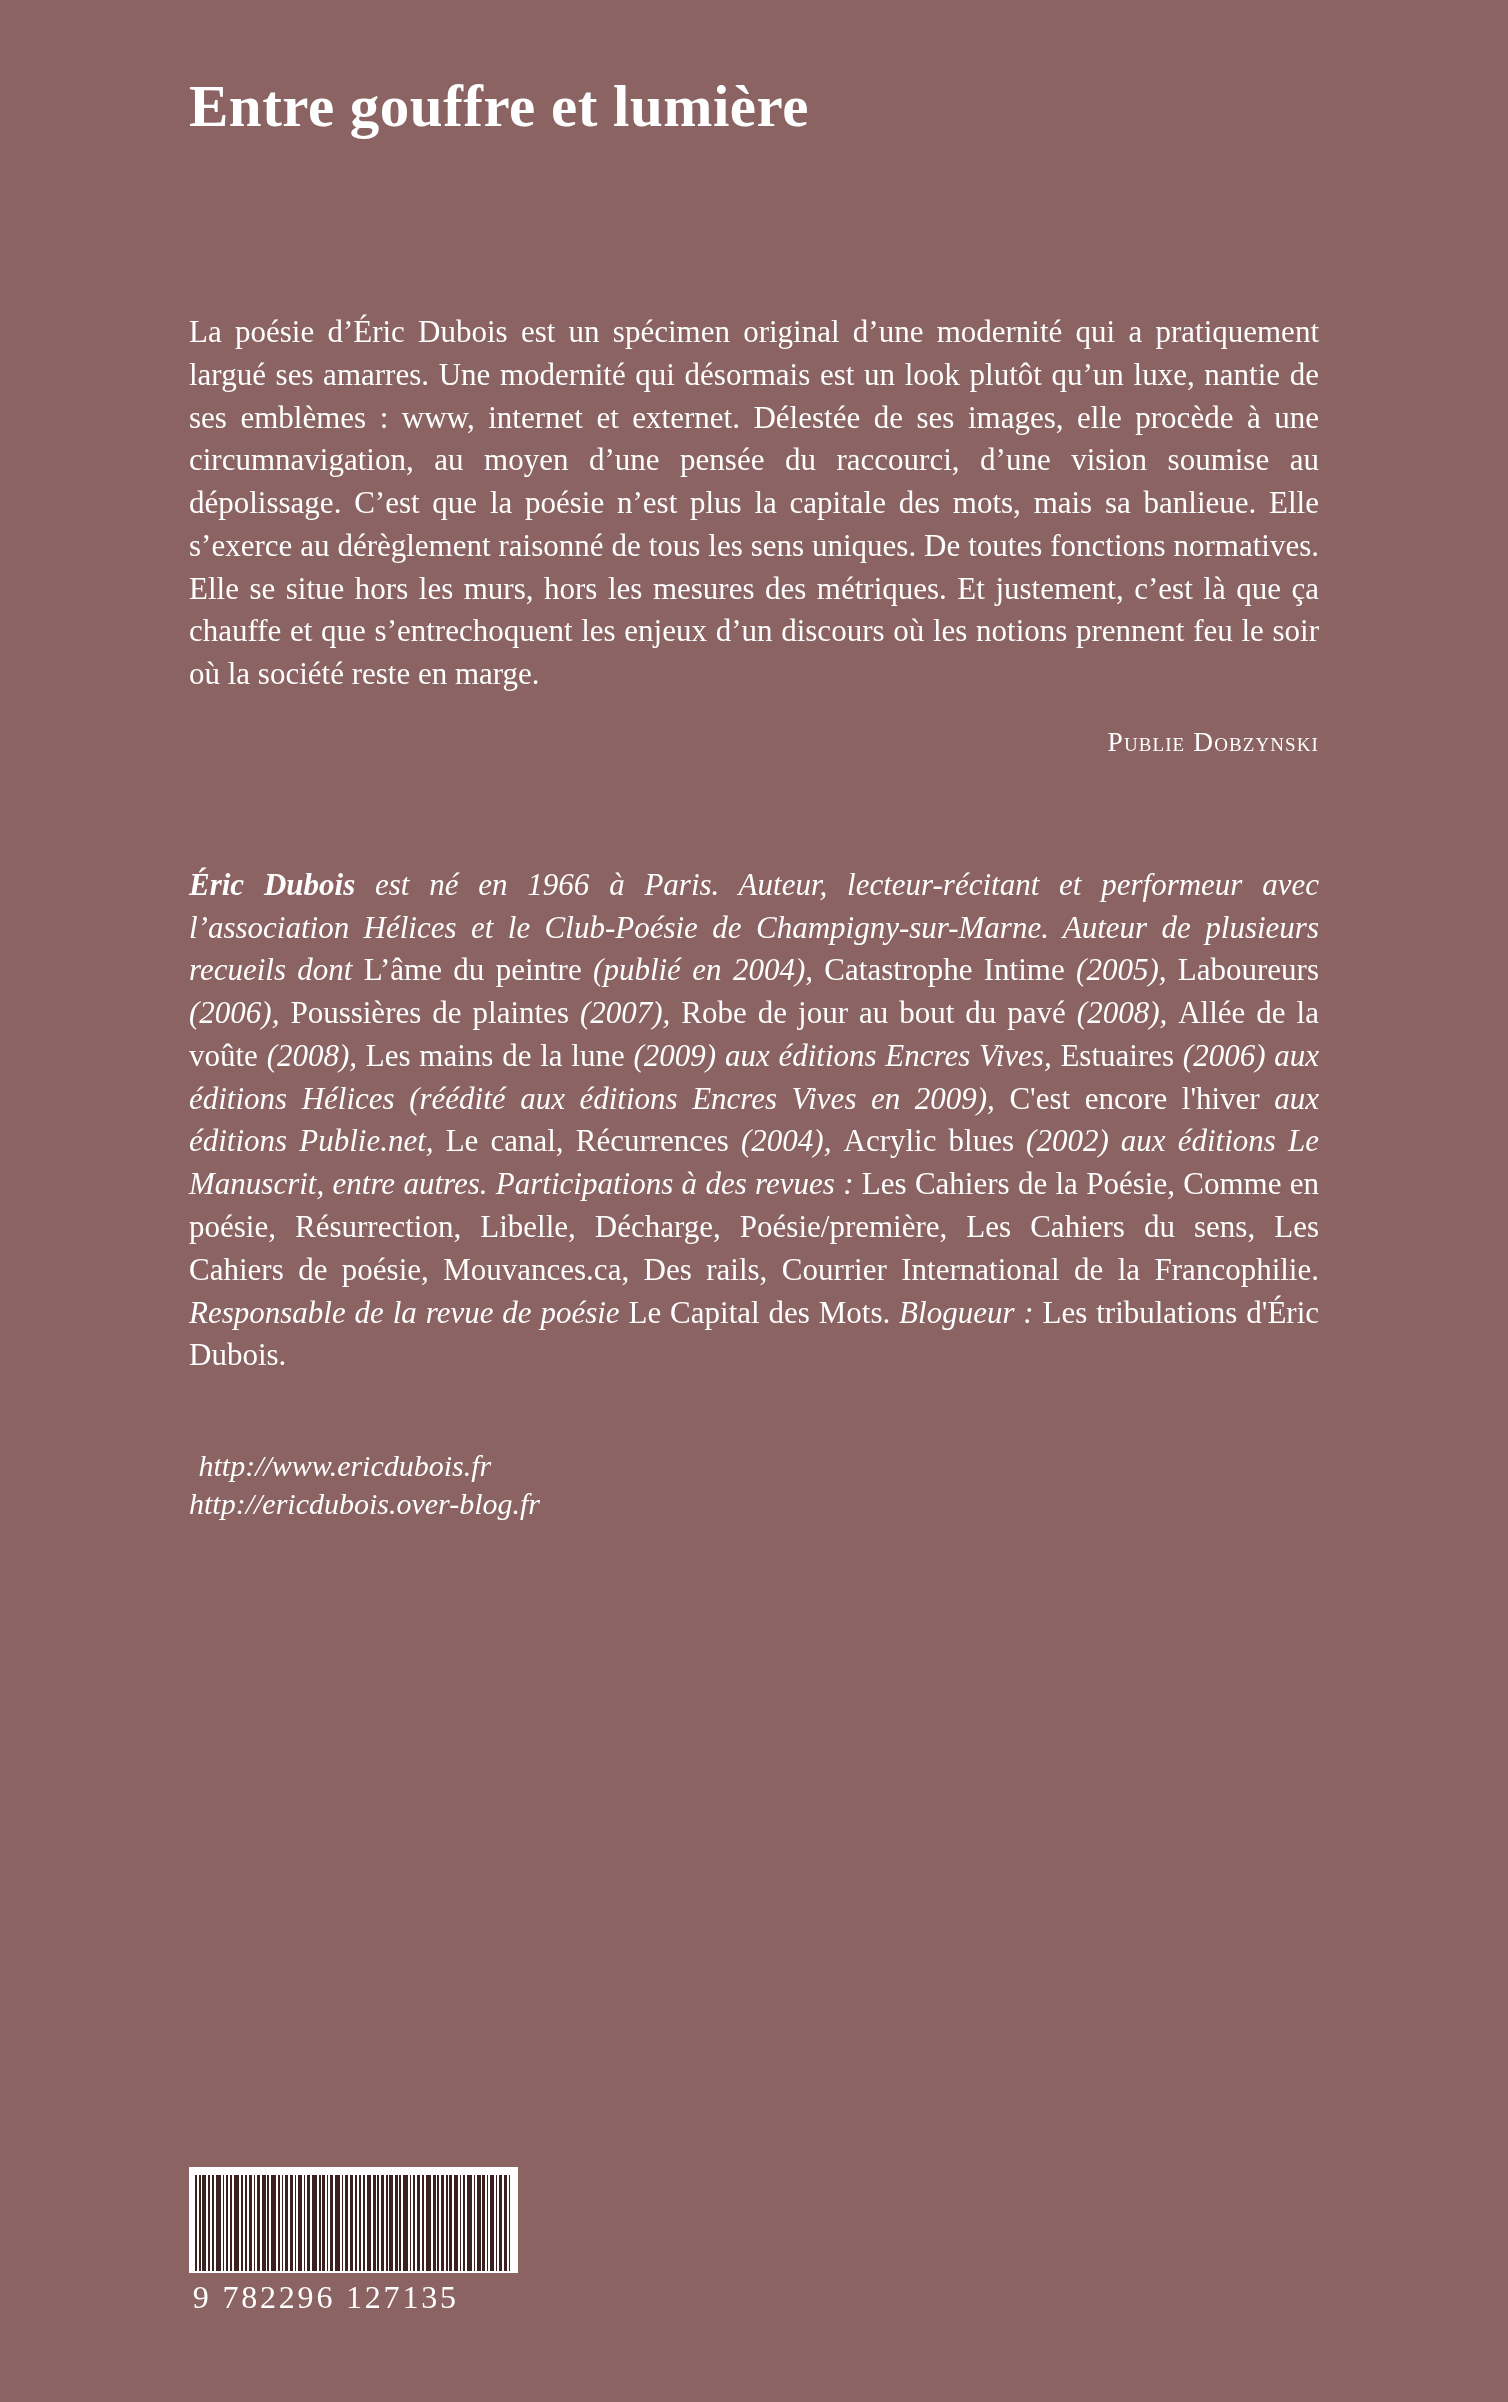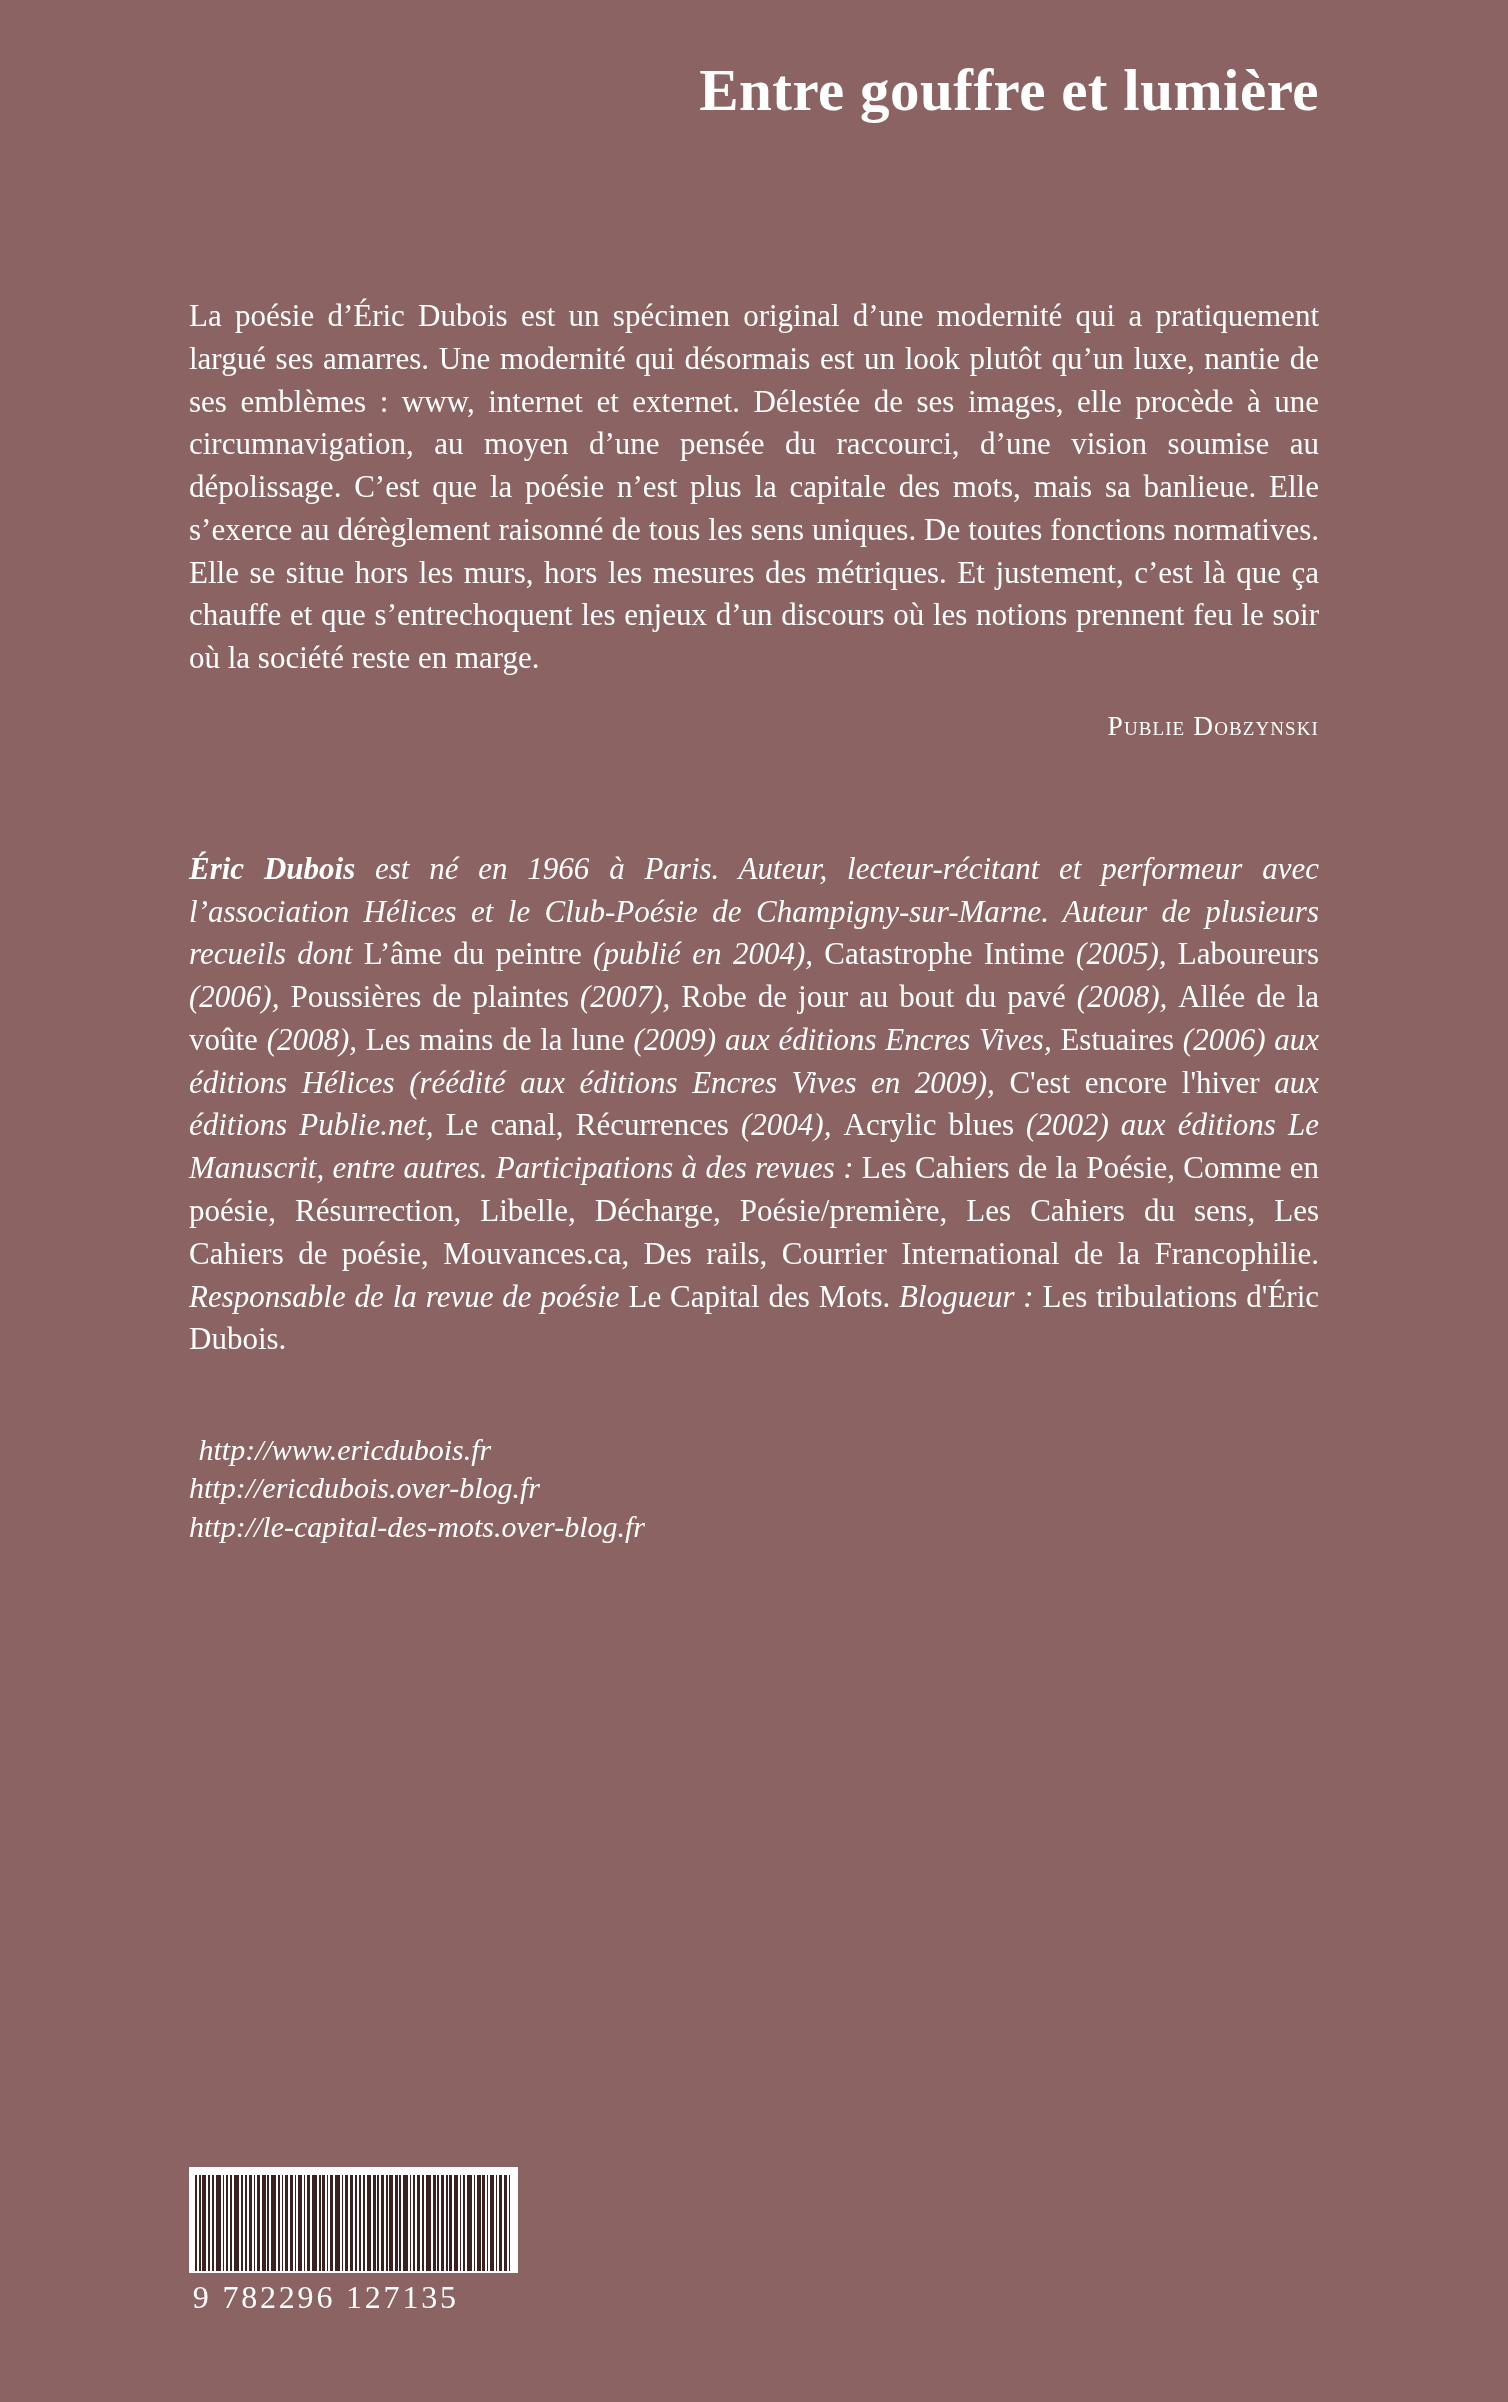--- a/index.html
+++ b/index.html
@@ -15,27 +15,27 @@
     overflow: hidden;
   }
   .page {
     position: relative;
     width: 1508px;
     height: 2403px;
     box-sizing: border-box;
     padding: 0 189px;
   }
   .book-title {
-    text-align: right;
+    text-align: left;
     font-family: "Liberation Serif", serif;
     font-weight: bold;
     font-size: 59px;
     letter-spacing: 0.5px;
     margin: 0;
-    padding-top: 56px;
+    padding-top: 72px;
     color: #ffffff;
   }
   .blurb {
     margin-top: 170px;
     font-size: 31px;
     line-height: 1.38;
     text-align: justify;
     text-justify: inter-word;
     color: #ffffff;
   }
@@ -124,21 +124,20 @@
 
   <div class="attribution">Publie Dobzynski</div>
 
   <p class="bio">
     <span class="bioname">Éric Dubois</span><span class="ital"> est né en 1966 à Paris. Auteur, lecteur-récitant et performeur avec l’association Hélices et le Club-Poésie de Champigny-sur-Marne. Auteur de plusieurs recueils dont </span><span>L’âme du peintre</span><span class="ital"> (publié en 2004), </span><span>Catastrophe Intime</span><span class="ital"> (2005), </span><span>Laboureurs</span><span class="ital"> (2006), </span><span>Poussières de plaintes</span><span class="ital"> (2007), </span><span>Robe de jour au bout du pavé</span><span class="ital"> (2008), </span><span>Allée de la voûte</span><span class="ital"> (2008), </span><span>Les mains de la lune</span><span class="ital"> (2009) aux éditions Encres Vives, </span><span>Estuaires</span><span class="ital"> (2006) aux éditions Hélices (réédité aux éditions Encres Vives en 2009), </span><span>C'est encore l'hiver</span><span class="ital"> aux éditions Publie.net, </span><span>Le canal, Récurrences</span><span class="ital"> (2004), </span><span>Acrylic blues</span><span class="ital"> (2002) aux éditions Le Manuscrit, entre autres. </span><span class="ital">Participations à des revues : </span><span>Les Cahiers de la Poésie, Comme en poésie, Résurrection, Libelle, Décharge, Poésie/première, Les Cahiers du sens, Les Cahiers de poésie, Mouvances.ca, Des rails, Courrier International de la Francophilie. </span><span class="ital">Responsable de la revue de poésie </span><span>Le Capital des Mots. </span><span class="ital">Blogueur : </span><span>Les tribulations d'Éric Dubois.</span>
   </p>
 
   <div class="links">
     <div>http://www.ericdubois.fr</div>
     <div>http://ericdubois.over-blog.fr</div>
-    <div>http://le-capital-des-mots.over-blog.fr</div>
   </div>
 
   <div class="footer">
     <div class="barcode-wrap">
       <div class="barcode" id="barcode">
           <span style="width: 2.8px;"></span>
           <span style="width: 1.9px;"></span>
           <span style="width: 4.7px;"></span>
           <span style="width: 1.9px;"></span>
           <span style="width: 2.8px;"></span>

